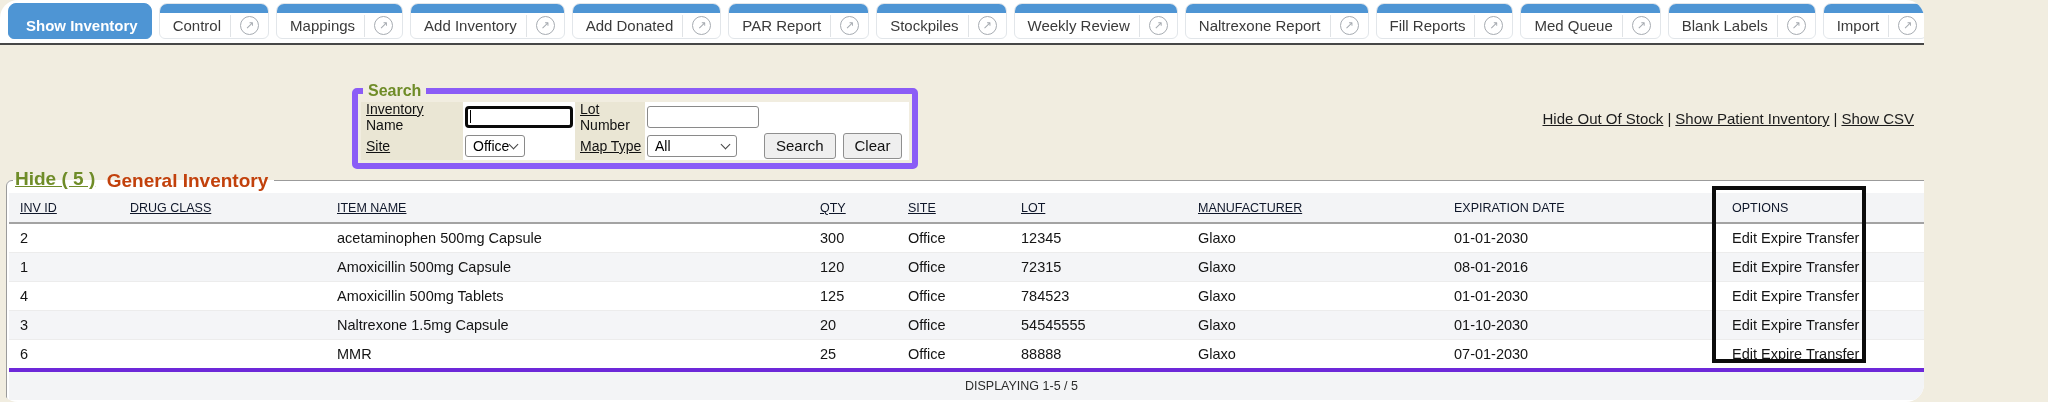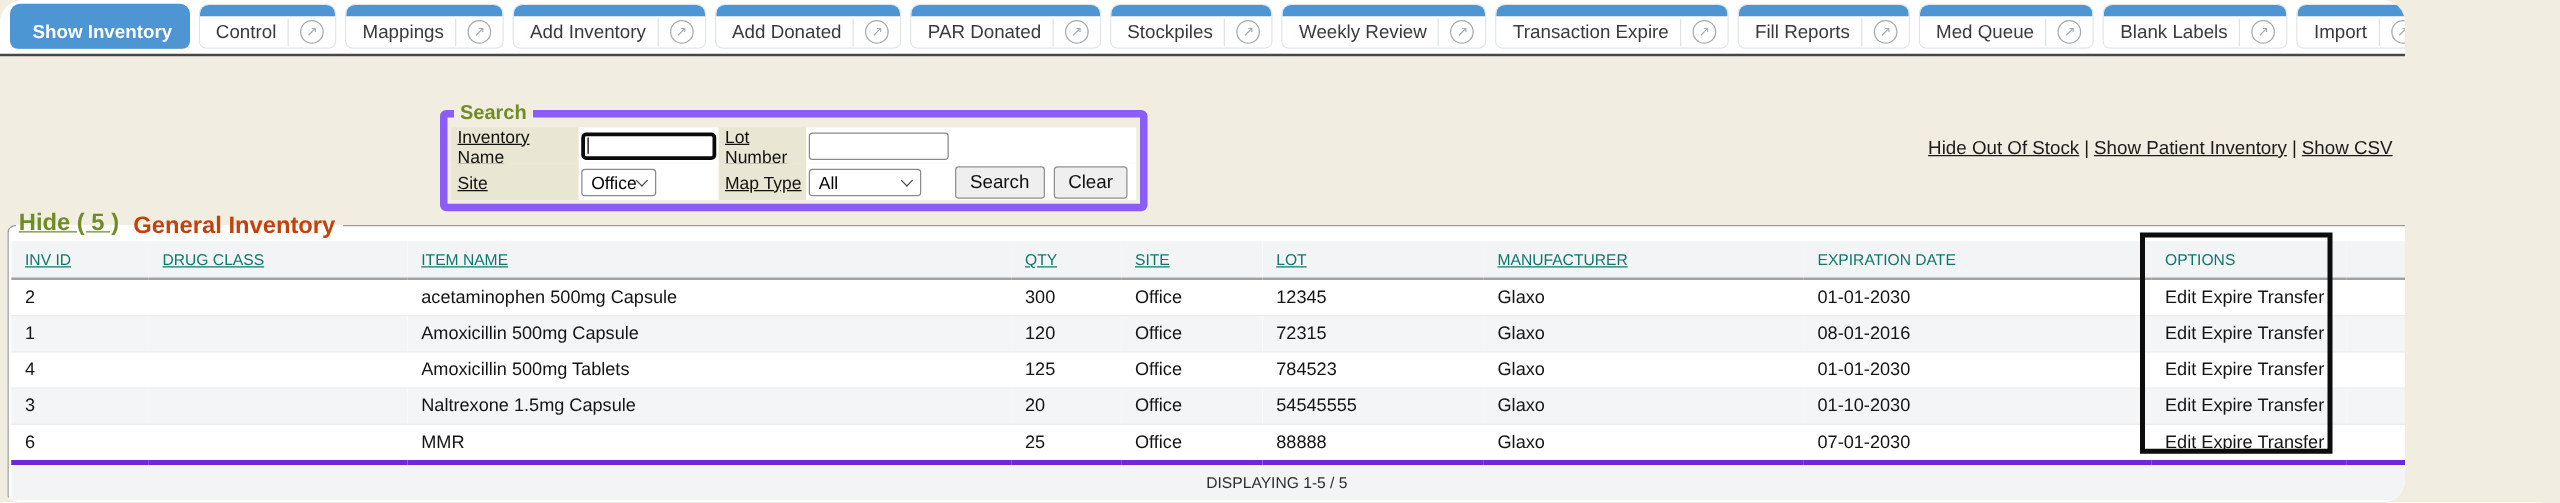--- a/index.html
+++ b/index.html
@@ -56,21 +56,21 @@
 
   
   fieldset.inv { position:absolute; left:6px; top:168px; width:2031px; margin:0;
                  background:#fff; border:1px solid #9b9b9b; border-radius:6px; padding:1px 2px 2px; }
   legend.inv-legend { margin-left:4px; padding:0 6px 0 2px; white-space:nowrap; }
   .hide-link { color:#6f8c28; font-weight:bold; font-size:19px; text-decoration:underline;
                cursor:pointer; vertical-align:2px; }
   .inv-title { color:#c2410c; font-weight:bold; font-size:19px; margin-left:7px; }
 
   table.inv-table { border-collapse:collapse; width:100%; table-layout:fixed; }
-  .inv-table thead th { background:#f3f4f6; color:#0f766e; font-weight:400; font-size:12.5px;
+  .inv-table thead th { background:#f3f4f6; color:#0f172a; font-weight:400; font-size:12.5px;
                         text-align:left; padding:8px 0 7px 11px; border-bottom:2px solid #a3a3a3;
                         white-space:nowrap; overflow:hidden; }
   .inv-table thead th .u { text-decoration:underline; cursor:pointer; }
   .inv-table tbody td { font-size:14.5px; color:#141414; padding:6px 0 6px 11px;
                         white-space:nowrap; overflow:hidden; }
   .inv-table tbody tr { border-top:1px solid #ececec; background:#fff; }
   .inv-table tbody tr.even { background:#f4f5f7; }
   .inv-table tfoot td { background:#f3f4f6; border-top:4px solid #6d28d9; text-align:center;
                         font-size:12.5px; color:#2c2c2c; padding:7px 0; }
   .opt-link { cursor:pointer; }
@@ -109,42 +109,42 @@
         </span>
     </div>
     <div class="tab">
       <span class="tab-label">Add Donated</span>
       <span class="tab-divider"></span>
       <span class="icon-pad">
           <span class="popup-circle">↗</span>
         </span>
     </div>
     <div class="tab">
-      <span class="tab-label">PAR Donated</span>
+      <span class="tab-label">PAR Report</span>
       <span class="tab-divider"></span>
       <span class="icon-pad">
           <span class="popup-circle">↗</span>
         </span>
     </div>
     <div class="tab">
       <span class="tab-label">Stockpiles</span>
       <span class="tab-divider"></span>
       <span class="icon-pad">
           <span class="popup-circle">↗</span>
         </span>
     </div>
     <div class="tab">
       <span class="tab-label">Weekly Review</span>
       <span class="tab-divider"></span>
       <span class="icon-pad">
           <span class="popup-circle">↗</span>
         </span>
     </div>
     <div class="tab">
-      <span class="tab-label">Transaction Expire</span>
+      <span class="tab-label">Naltrexone Report</span>
       <span class="tab-divider"></span>
       <span class="icon-pad">
           <span class="popup-circle">↗</span>
         </span>
     </div>
     <div class="tab">
       <span class="tab-label">Fill Reports</span>
       <span class="tab-divider"></span>
       <span class="icon-pad">
           <span class="popup-circle">↗</span>

